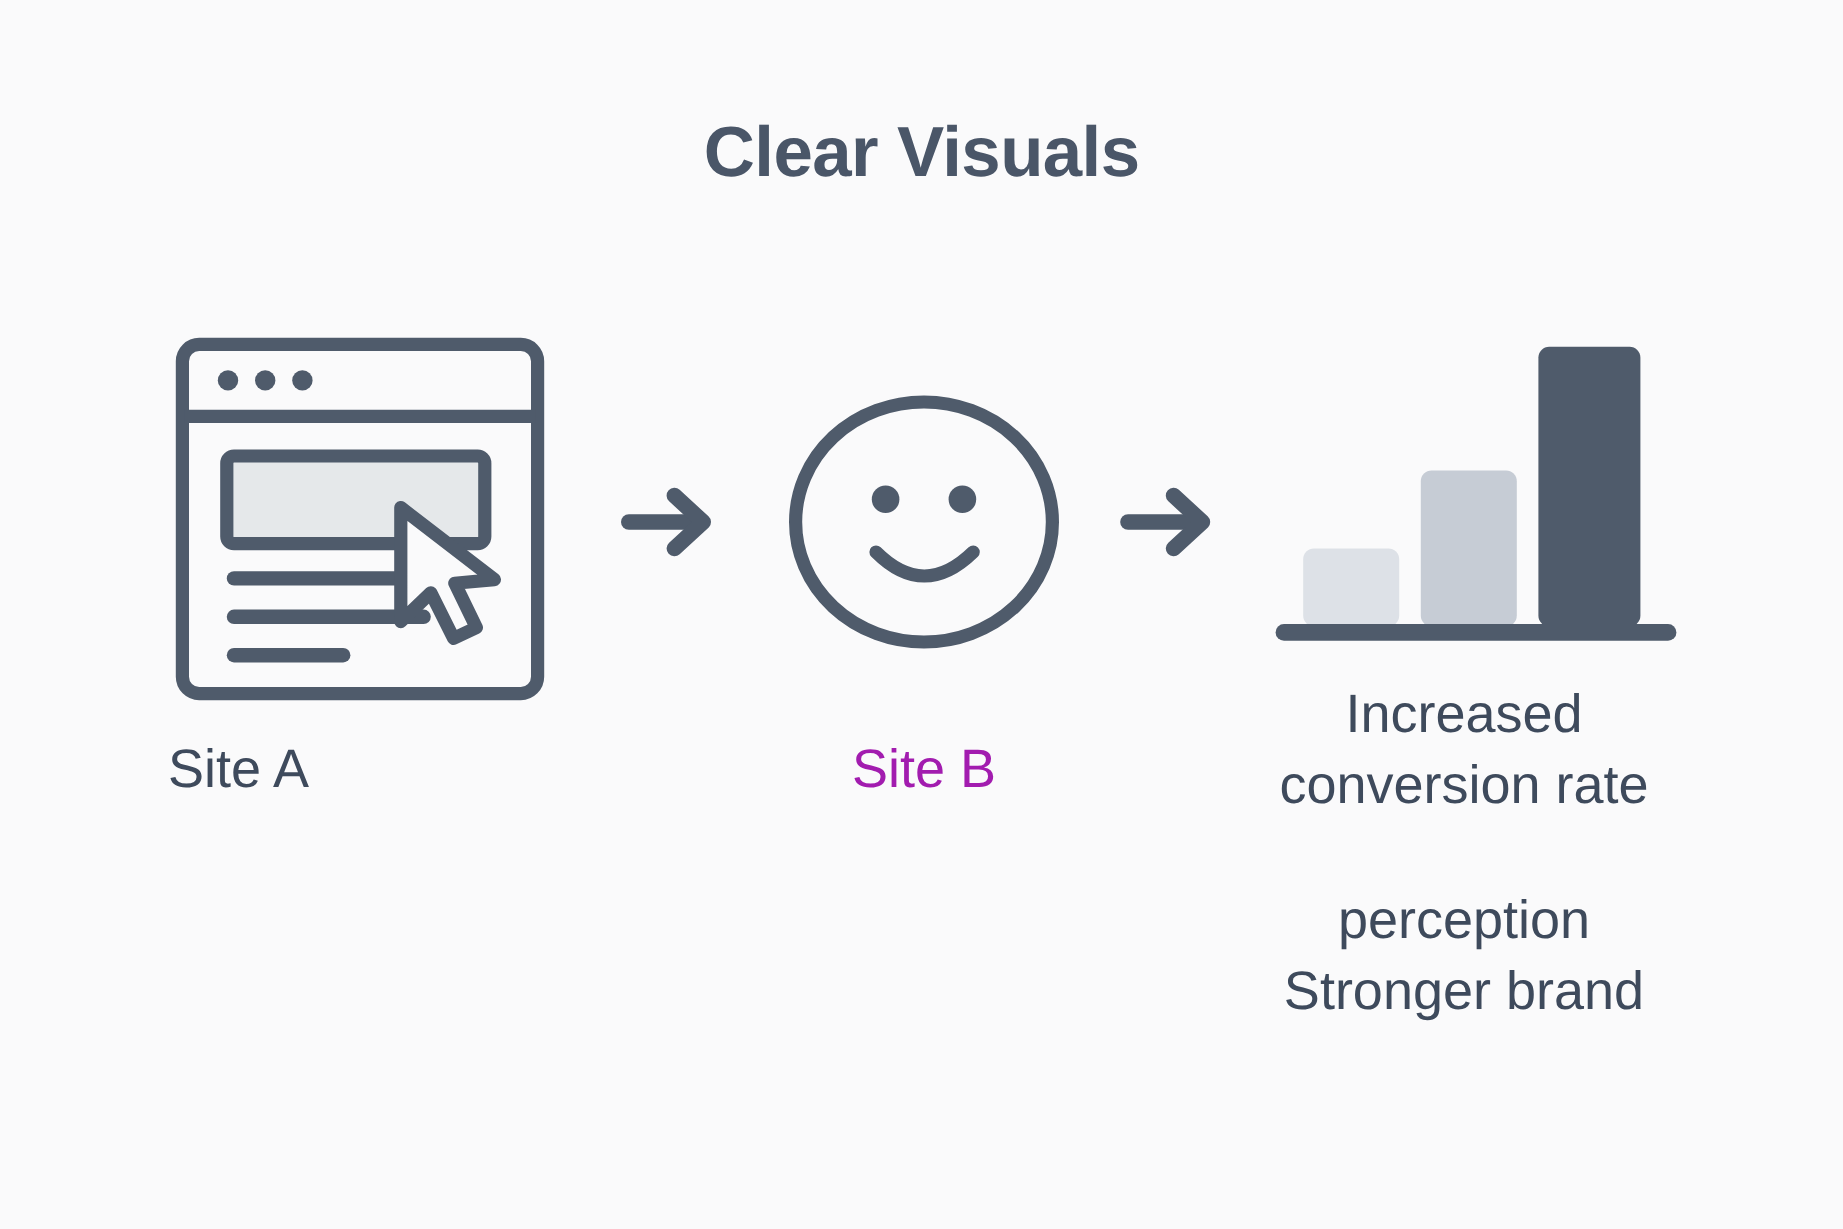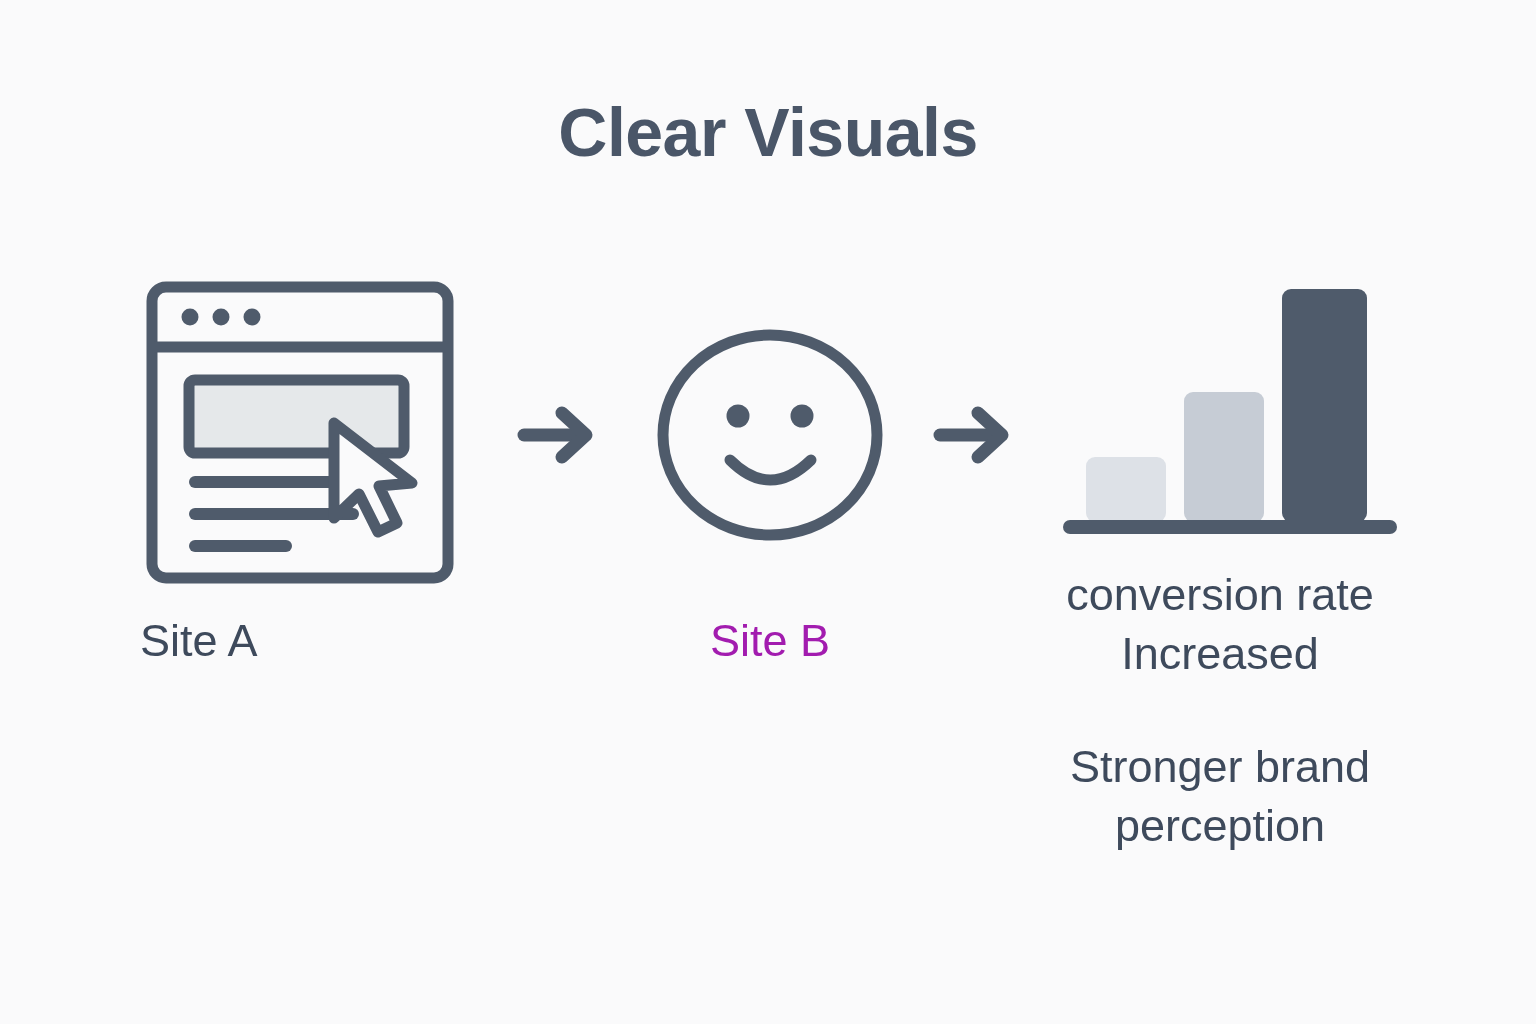--- a/index.html
+++ b/index.html
@@ -20,21 +20,21 @@
     inset: 0;
   }
 
   
   .title {
     position: absolute;
     left: 0;
     top: 98px;
     width: 1536px;
     text-align: center;
-    font-size: 68px;
+    font-size: 59px;
     font-weight: bold;
     color: #4a5668;
     letter-spacing: -0.5px;
     line-height: 1.0;
   }
 
   
   .step-browser {
     position: absolute;
     left: 145px;
@@ -191,22 +191,22 @@
 
       <rect x="129" y="120" width="80" height="130" rx="9" ry="9" fill="#c6ccd5"></rect>
 
       <rect x="227" y="17" width="85" height="233" rx="9" ry="9" fill="#4f5b6b"></rect>
 
       <rect x="8" y="248" width="334" height="14" rx="7" ry="7" fill="#4f5b6b"></rect>
     </svg>
   </div>
 
   <div class="outcome-1">
+    <span class="outcome-line">Increased</span>
     <span class="outcome-line">conversion rate</span>
-    <span class="outcome-line">Increased</span>
   </div>
 
   <div class="outcome-2">
+    <span class="outcome-line">perception</span>
     <span class="outcome-line">Stronger brand</span>
-    <span class="outcome-line">perception</span>
   </div>
 
 </div>
 
 </body></html>

